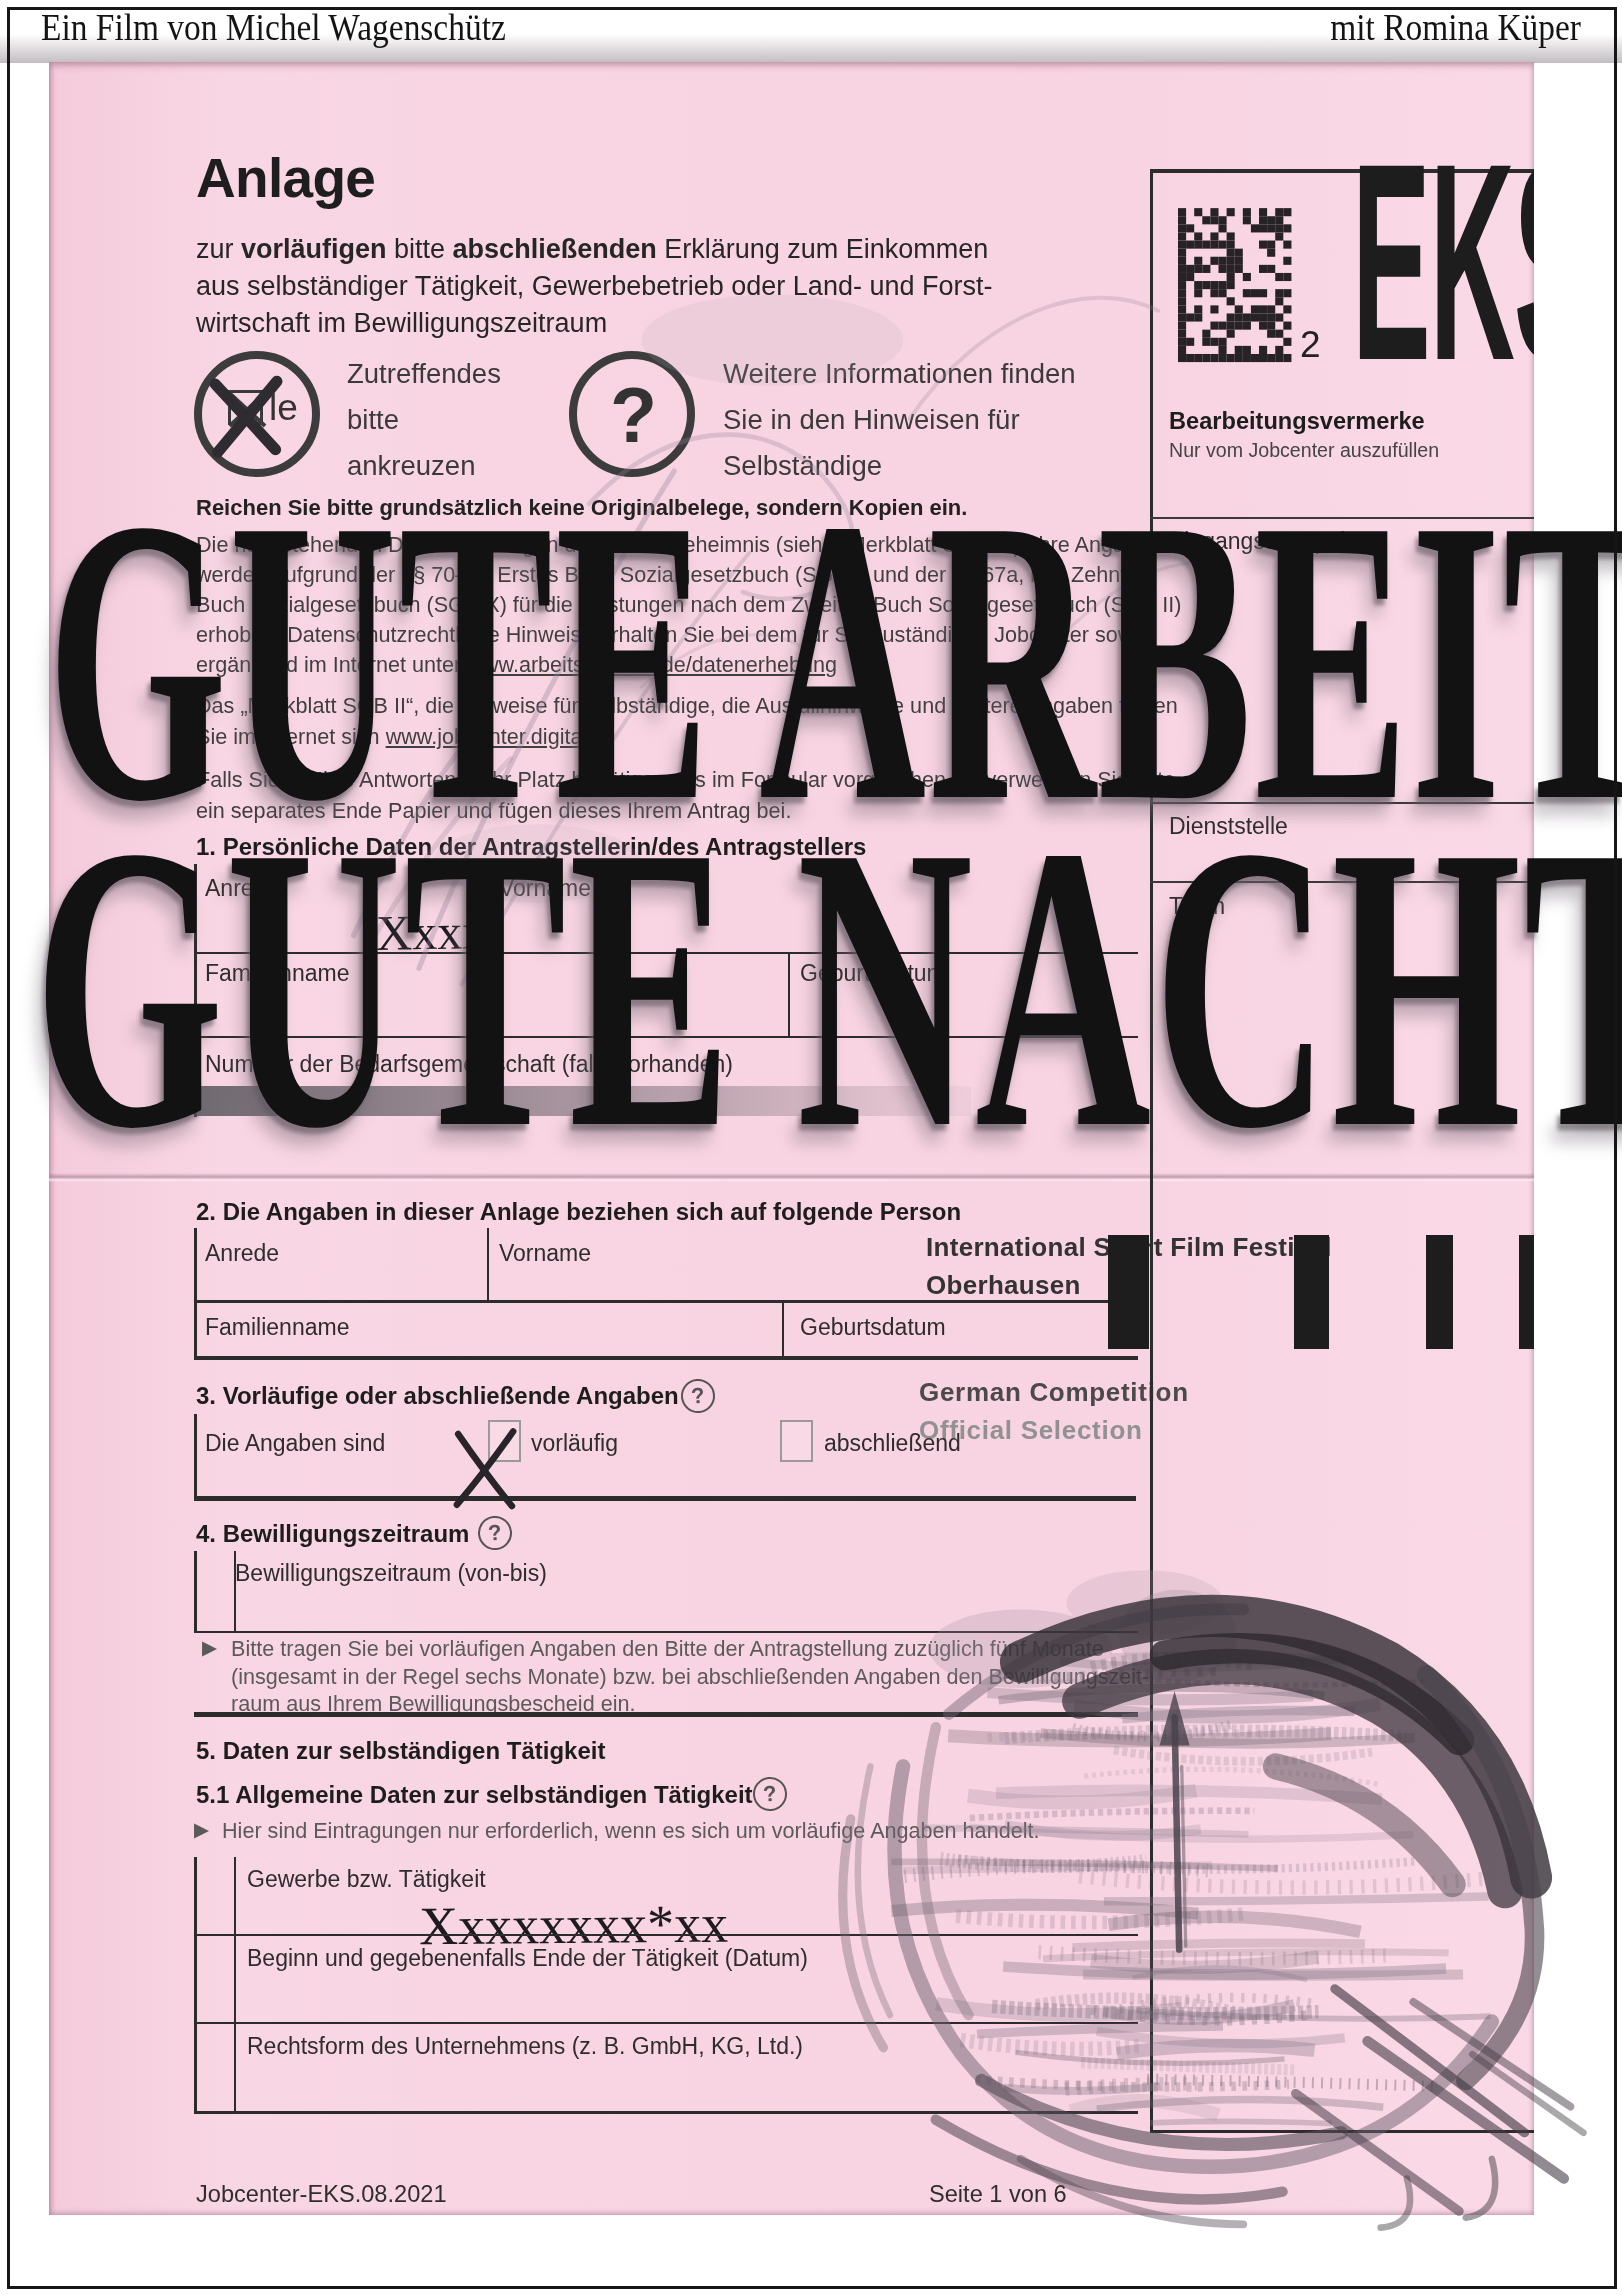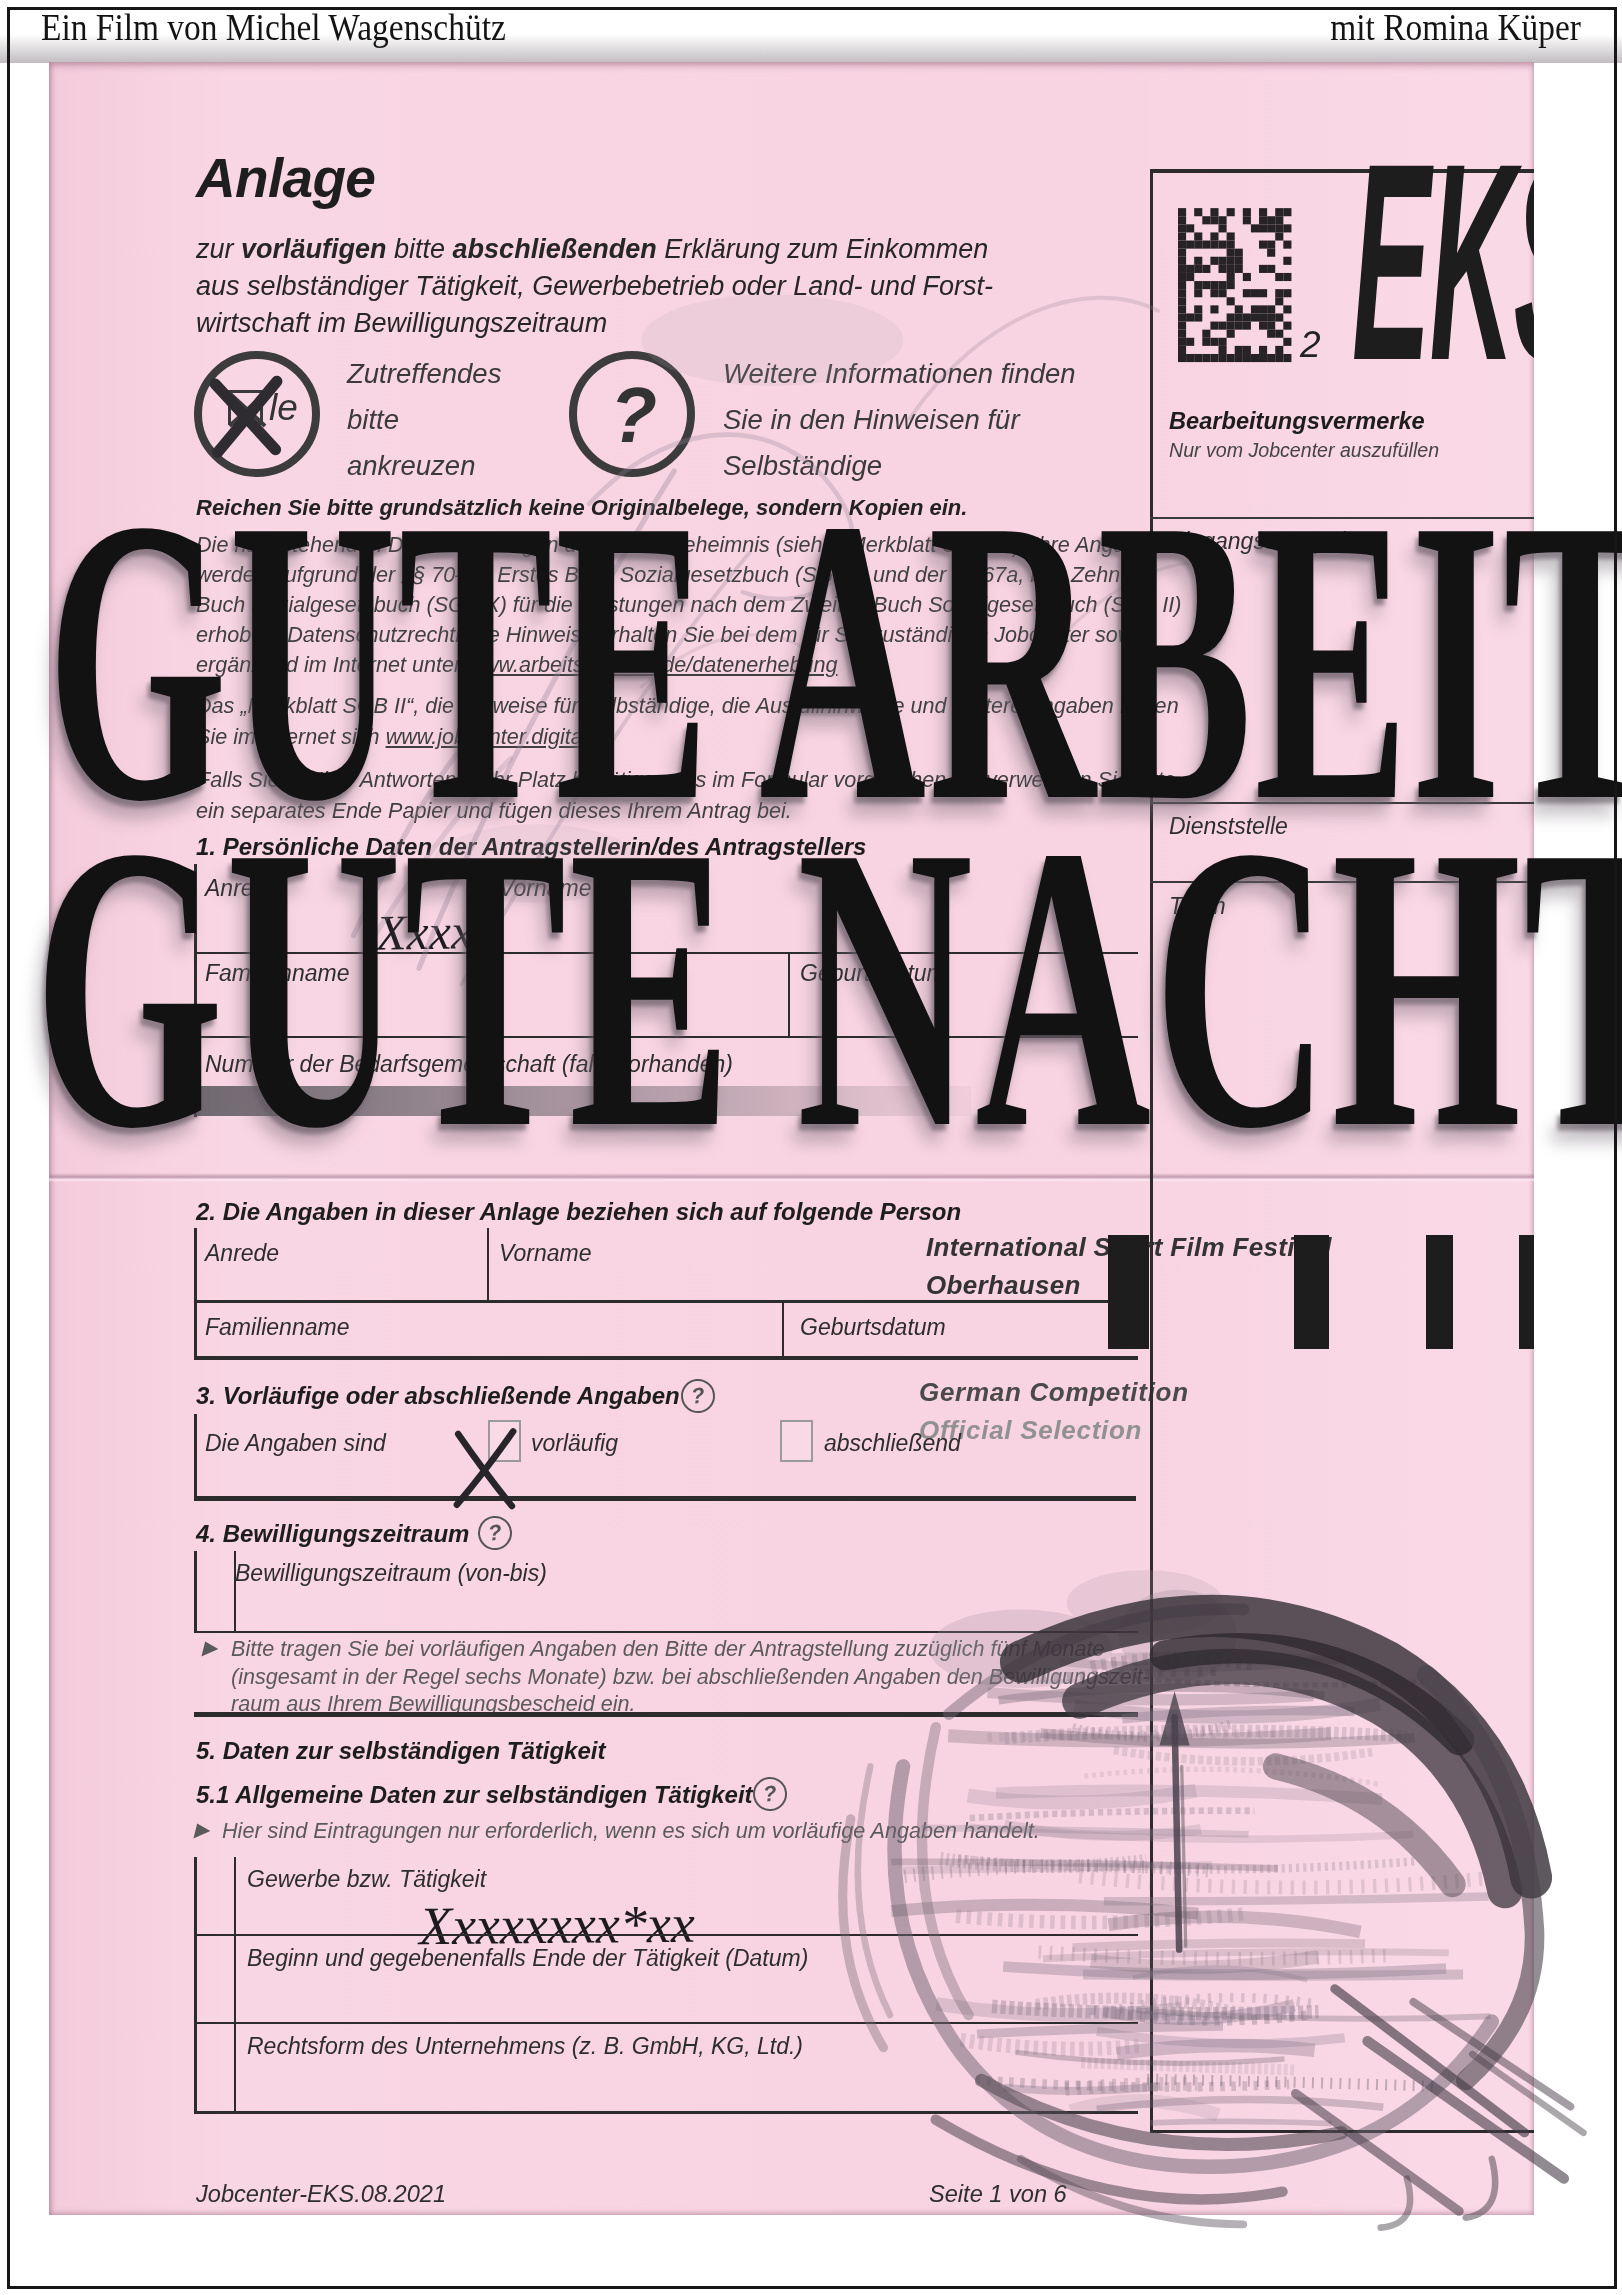--- a/index.html
+++ b/index.html
@@ -10,21 +10,21 @@
   
   .hdr{position:absolute;top:5.2px;font-family:"Liberation Serif",serif;font-size:38px;color:#141414;
        transform:scaleX(.88);white-space:nowrap;z-index:60;}
   .hdr-l{left:41px;transform-origin:left;}
   .hdr-r{right:42px;transform-origin:right;}
   .hdr-shadow{position:absolute;left:0;top:34px;width:1623px;height:29px;z-index:1;
        background:linear-gradient(rgba(255,255,255,0),rgba(118,108,116,.45));}
   
   .page{position:absolute;left:49px;top:62px;width:1485px;height:2153px;overflow:hidden;z-index:5;
         background:linear-gradient(90deg,#f4cbdb,#f9d6e3 12%,#f8d3e1 68%,#fad9e6);
-        box-shadow:inset 0 3.9px 6.5px rgba(150,100,125,.45), inset 0 -2.6px 5.2px rgba(160,110,135,.35), inset 2.6px 0 5.2px rgba(160,110,135,.3);font-style:italic;}
+        box-shadow:inset 0 3.9px 6.5px rgba(150,100,125,.45), inset 0 -2.6px 5.2px rgba(160,110,135,.35), inset 2.6px 0 5.2px rgba(160,110,135,.3);}
   .page *{position:absolute;}
   
   .ft{font-size:55px;font-weight:bold;letter-spacing:-0.7px;color:#1e1e1e;}
   .sub{font-size:27px;color:#262626;line-height:37px;white-space:nowrap;}
   .sub .b{font-weight:bold;}
   .h{font-size:24px;font-weight:bold;color:#1d1d1d;white-space:nowrap;}
   .lbl{font-size:23px;color:#2d2d2d;white-space:nowrap;}
   .fine{font-size:21.6px;color:#3f3f3f;white-space:nowrap;}
   .fine .u,.u{text-decoration:underline;}
   .note{font-size:21.6px;color:#5a5a5a;white-space:nowrap;}

